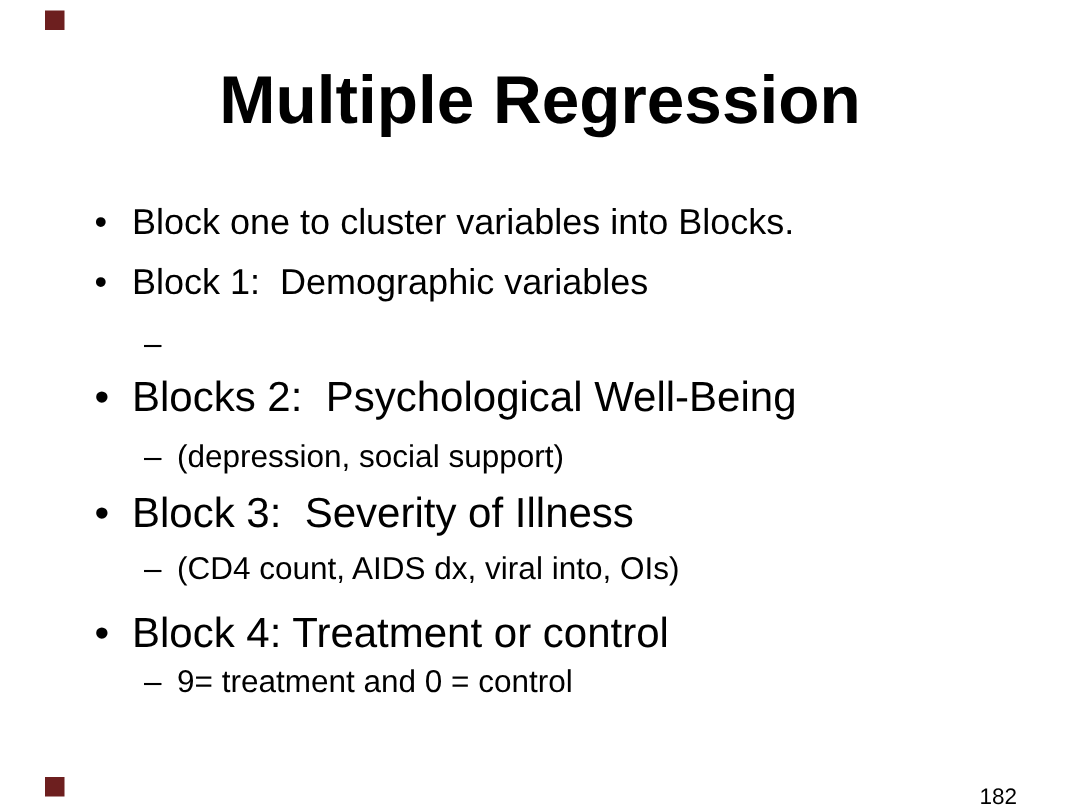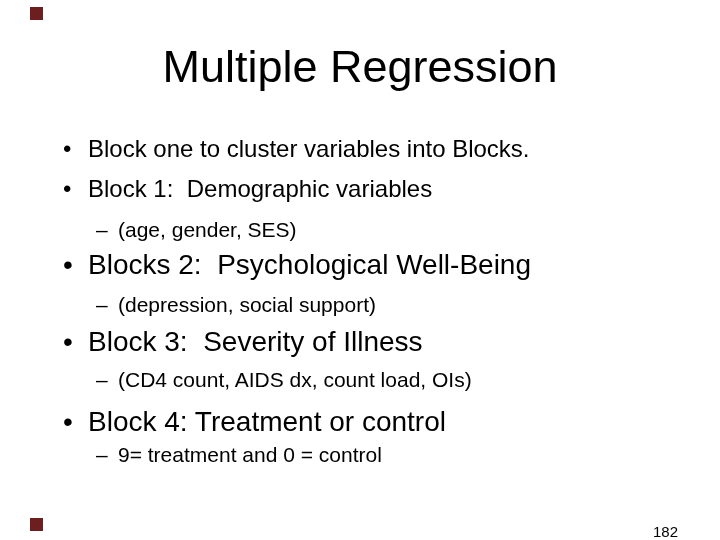--- a/index.html
+++ b/index.html
@@ -25,21 +25,21 @@
   .corner-square.top { top: 7px; }
   .corner-square.bottom { top: 518px; }
   .title {
     position: absolute;
     top: 44px;
     left: 0;
     width: 720px;
     margin: 0;
     text-align: center;
     font-size: 45px;
-    font-weight: normal;
+    font-weight: bold;
     line-height: 1;
     white-space: pre;
   }
   .bullet-row {
     position: absolute;
     display: flex;
     line-height: 1;
     white-space: pre;
   }
   .bullet-row.level1 { left: 63px; }
@@ -65,23 +65,23 @@
 
 <div class="slide">
   <div class="corner-square top" style="background: rgb(109, 31, 31);"></div>
   <div class="corner-square bottom" style="background: rgb(109, 31, 31);"></div>
 
   <h1 class="title">Multiple Regression</h1>
 
   <div id="bullets">
       <div class="bullet-row level1 md" style="top: 137px;"><span class="marker">•</span><span>Block one to cluster variables into Blocks.</span></div>
       <div class="bullet-row level1 md" style="top: 177px;"><span class="marker">•</span><span>Block 1:  Demographic variables</span></div>
-      <div class="bullet-row level2 sub" style="top: 219px;"><span class="marker">–</span><span>(age, gender, SES)</span></div>
+      <div class="bullet-row level2 sub" style="top: 219px;"><span class="marker">–</span></div>
       <div class="bullet-row level1 lg" style="top: 251px;"><span class="marker">•</span><span>Blocks 2:  Psychological Well-Being</span></div>
       <div class="bullet-row level2 sub" style="top: 294px;"><span class="marker">–</span><span>(depression, social support)</span></div>
       <div class="bullet-row level1 lg" style="top: 328px;"><span class="marker">•</span><span>Block 3:  Severity of Illness</span></div>
-      <div class="bullet-row level2 sub" style="top: 369px;"><span class="marker">–</span><span>(CD4 count, AIDS dx, count load, OIs)</span></div>
+      <div class="bullet-row level2 sub" style="top: 369px;"><span class="marker">–</span><span>(CD4 count, AIDS dx, viral into, OIs)</span></div>
       <div class="bullet-row level1 lg" style="top: 408px;"><span class="marker">•</span><span>Block 4: Treatment or control</span></div>
       <div class="bullet-row level2 sub" style="top: 444px;"><span class="marker">–</span><span>9= treatment and 0 = control</span></div>
     </div>
 
   <div class="page-number">182</div>
 </div>
 
 </body></html>

